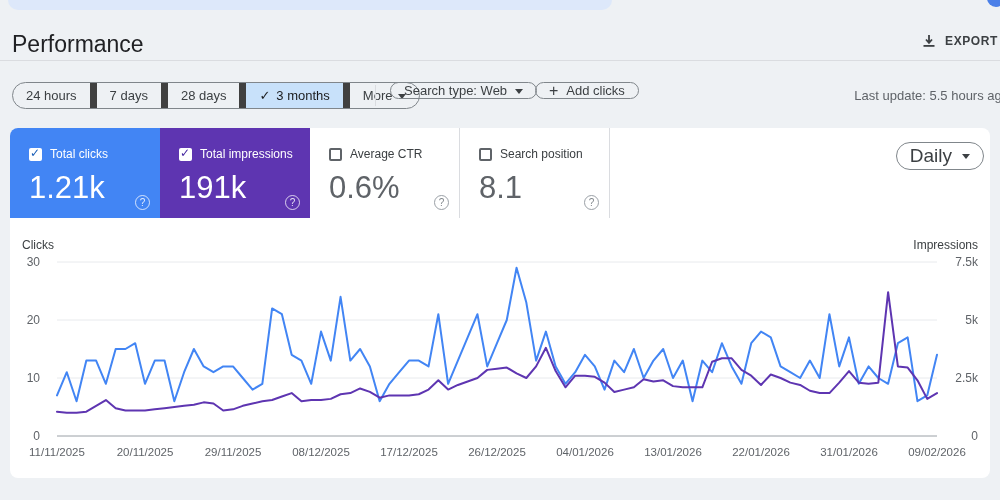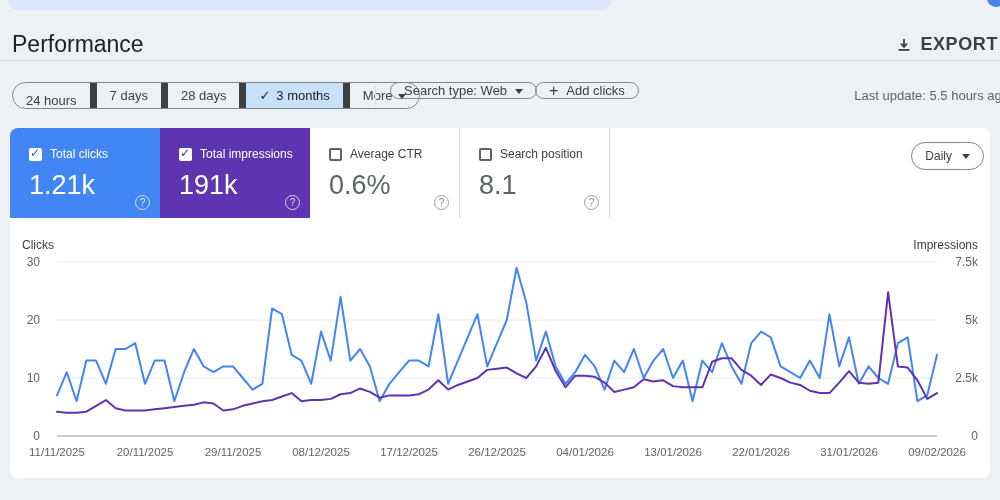--- a/index.html
+++ b/index.html
@@ -7,28 +7,28 @@
   *{box-sizing:border-box;}
   .abs{position:absolute;}
 
   
   .top-blue-bar{left:8px;top:0;width:604px;height:10px;background:#dde8fa;border-radius:0 0 10px 10px;}
   .top-avatar{right:-5px;top:-11px;width:18px;height:18px;border-radius:50%;background:#4b80e8;}
 
   
   .page-title{left:12px;top:31px;font-size:23px;color:#202124;}
   .export-btn{right:2px;top:34px;display:flex;align-items:center;gap:9px;cursor:pointer;}
-  .export-label{font-size:18px;font-weight:700;letter-spacing:.6px;color:#3c4043;}
+  .export-label{font-size:12px;font-weight:700;letter-spacing:.6px;color:#3c4043;}
   .header-divider{left:0;right:0;top:60px;height:1px;background:#dadce0;}
 
   
   .chip-row-y{top:82px;height:27px;}
   .segmented{left:12px;display:flex;height:27px;border:1px solid #80868b;border-radius:14px;overflow:hidden;background:transparent;}
   .segment{display:flex;align-items:center;gap:6px;padding:0 13px;font-size:13px;color:#3c4043;border-left:7px solid #404040;cursor:pointer;white-space:nowrap;}
-  .segment:first-child{border-left:none;align-items:flex-end;}
+  .segment:first-child{border-left:none;}
   .segment.selected{background:#c8e1fa;color:#1b1c1e;}
   .check-glyph{font-size:13px;color:#1b1c1e;}
   .vsep{left:375px;top:85px;width:1px;height:21px;background:#dadce0;}
   .chip{display:flex;align-items:center;gap:8px;height:17px;border:1px solid #80868b;border-radius:14px;padding:0 13px;font-size:13px;color:#3c4043;cursor:pointer;white-space:nowrap;}
   .chip-search{left:390px;}
   .chip-filter{left:535px;}
   .plus-glyph{font-size:16px;color:#3c4043;line-height:1;}
   .caret{width:0;height:0;border-left:4px solid transparent;border-right:4px solid transparent;border-top:5px solid #3c4043;margin-top:1px;}
   .last-update{right:-9px;top:88px;font-size:13px;color:#5f6368;white-space:nowrap;}
 
@@ -39,28 +39,28 @@
   .tile-clicks{background:#4285f4;border-radius:8px 0 0 0;color:#fff;}
   .tile-impressions{background:#5e35b1;color:#fff;}
   .tile-plain{background:#fff;border-right:1px solid #dadce0;color:#3c4043;}
   .tile-head{display:flex;align-items:center;gap:8px;font-size:12px;font-weight:500;}
   .cbx{width:13px;height:13px;border-radius:2px;flex:0 0 auto;position:relative;}
   .cbx.checked{background:#fff;}
   .cbx.checked .check-mark{position:absolute;left:1px;top:-2px;font-size:12px;font-weight:700;}
   .tile-clicks .check-mark{color:#1a5fb8;}
   .tile-impressions .check-mark{color:#4527a0;}
   .cbx.unchecked{background:#fff;border:2px solid #5f6368;}
-  .tile-value{font-size:27px;margin-top:9px;}
+  .tile-value{font-size:31px;margin-top:9px;}
   .tile-plain .tile-value{color:#5f6368;}
   .help{position:absolute;right:10px;bottom:8px;width:15px;height:15px;border-radius:50%;
     display:flex;align-items:center;justify-content:center;font-size:10px;}
   .help-light{border:1.4px solid rgba(255,255,255,.75);color:rgba(255,255,255,.85);}
   .help-gray{border:1.4px solid #9aa0a6;color:#80868b;}
   .daily-btn{position:absolute;right:6px;top:14px;height:28px;display:flex;align-items:center;gap:10px;
-    border:1px solid #80868b;border-radius:14px;padding:0 13px;font-size:12px;color:#3c4043;background:#fff;cursor:pointer;justify-content:space-between;}
+    border:1px solid #80868b;border-radius:14px;padding:0 13px;font-size:19px;color:#3c4043;background:#fff;cursor:pointer;justify-content:space-between;}
   #chart-svg{position:absolute;left:0;top:108px;}
   .axis-title{font-size:12px;fill:#3c4043;}
   .tick-label{font-size:12px;fill:#5f6368;}
   .date-label{font-size:11.5px;fill:#5f6368;}
 </style>
 </head>
 <body>
 
 <div class="abs top-blue-bar"></div>
 <div class="abs top-avatar"></div>

